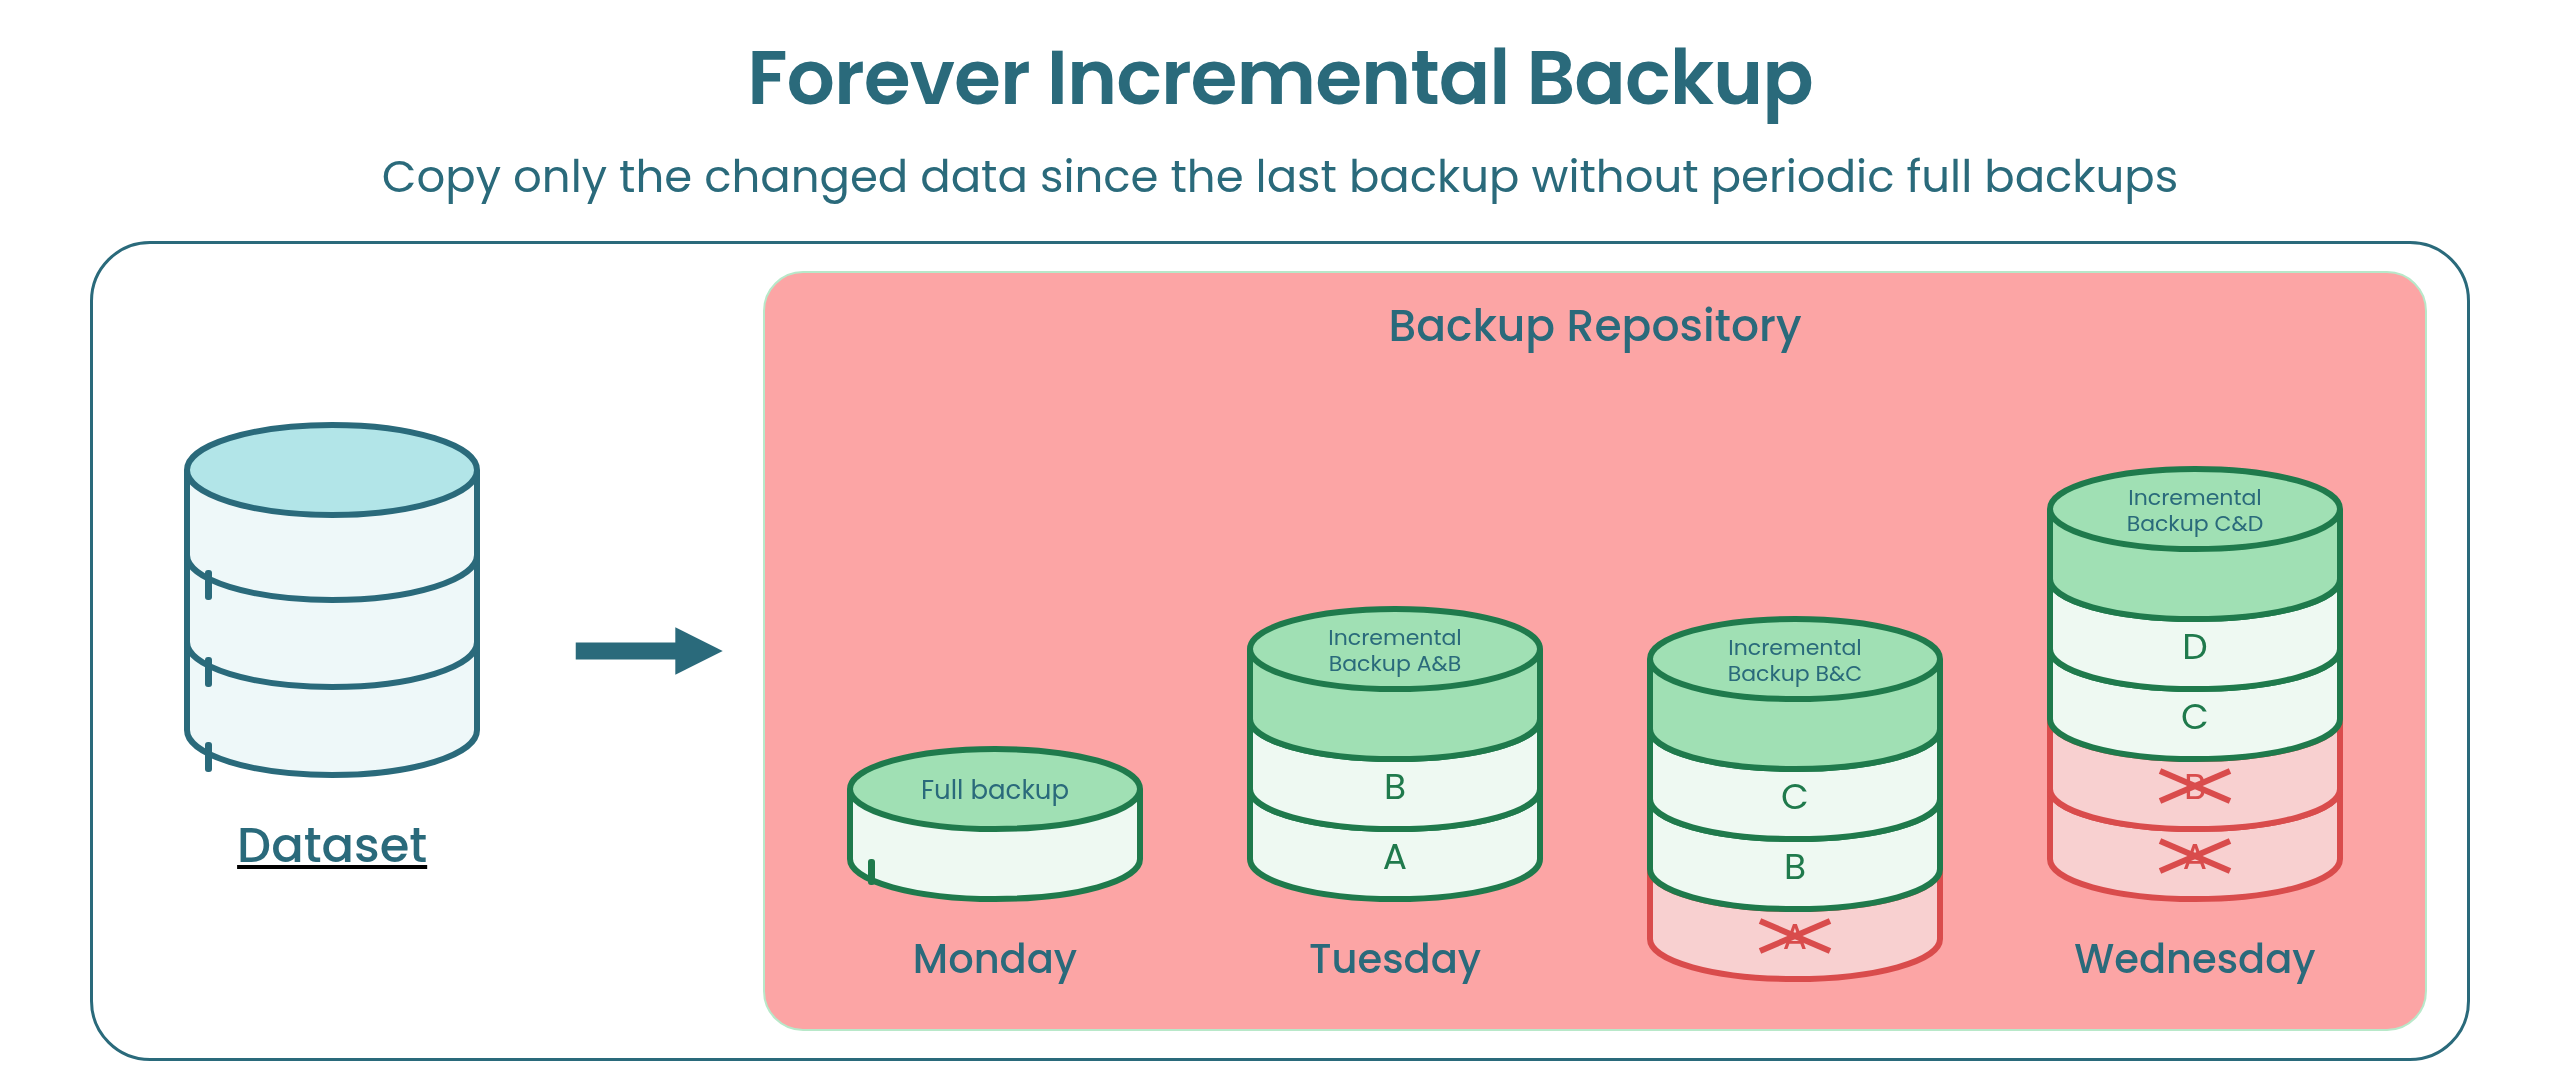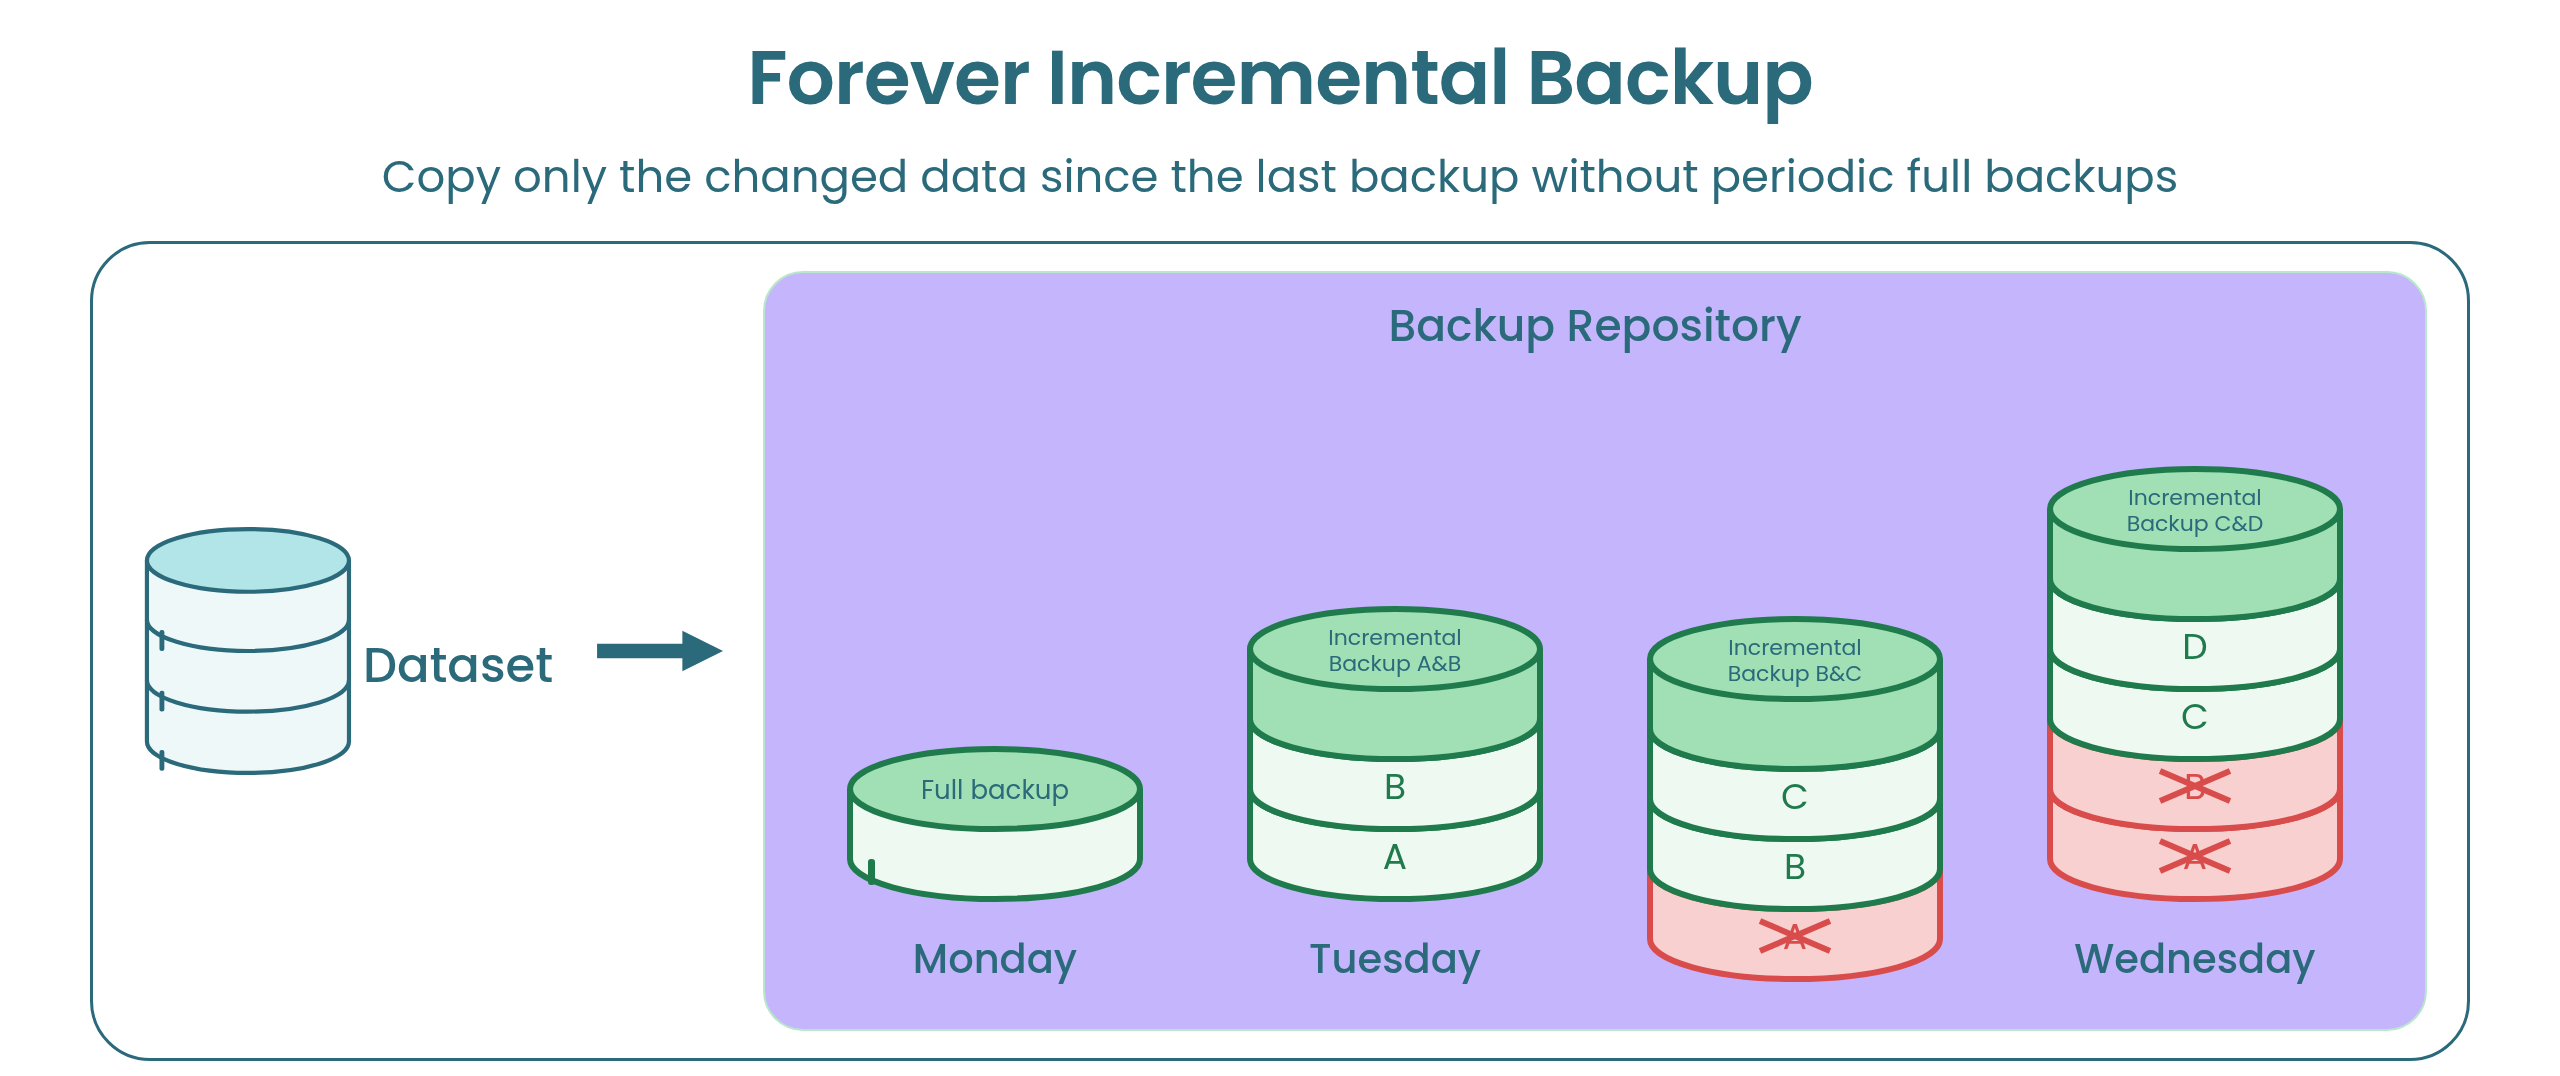--- a/index.html
+++ b/index.html
@@ -37,37 +37,38 @@
     border: 3px solid #2a6a7b;
     border-radius: 60px;
     position: relative;
     padding: 30px 40px;
     display: flex;
     align-items: center;
   }
   .dataset-section {
     width: 420px;
     display: flex;
-    flex-direction: row;
+    flex-direction: column;
     align-items: center;
     justify-content: center;
+    text-decoration: underline;
   }
   .dataset-label {
     font-size: 48px;
     font-weight: 500;
     color: #2a6a7b;
     margin-top: 30px;
   }
   .arrow {
     margin: 0 40px;
   }
   .repo-box {
     flex: 1;
     height: 760px;
-    background: #c4b5fd;
+    background: #fca5a5;
     border: 2px solid #b8e8c9;
     border-radius: 40px;
     display: flex;
     flex-direction: column;
     padding: 20px 30px 40px 30px;
   }
   .repo-title {
     font-size: 44px;
     font-weight: 500;
     color: #2a6a7b;

